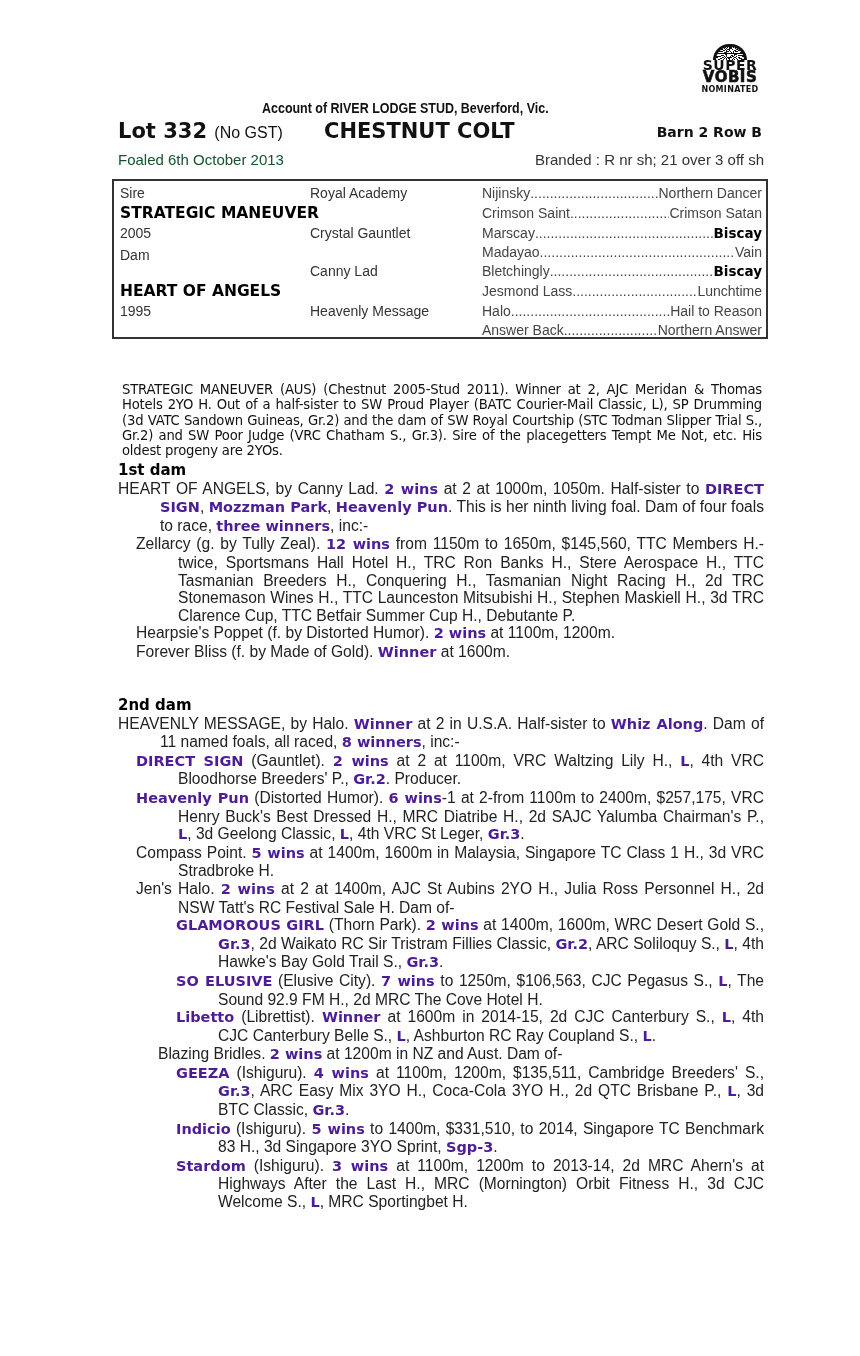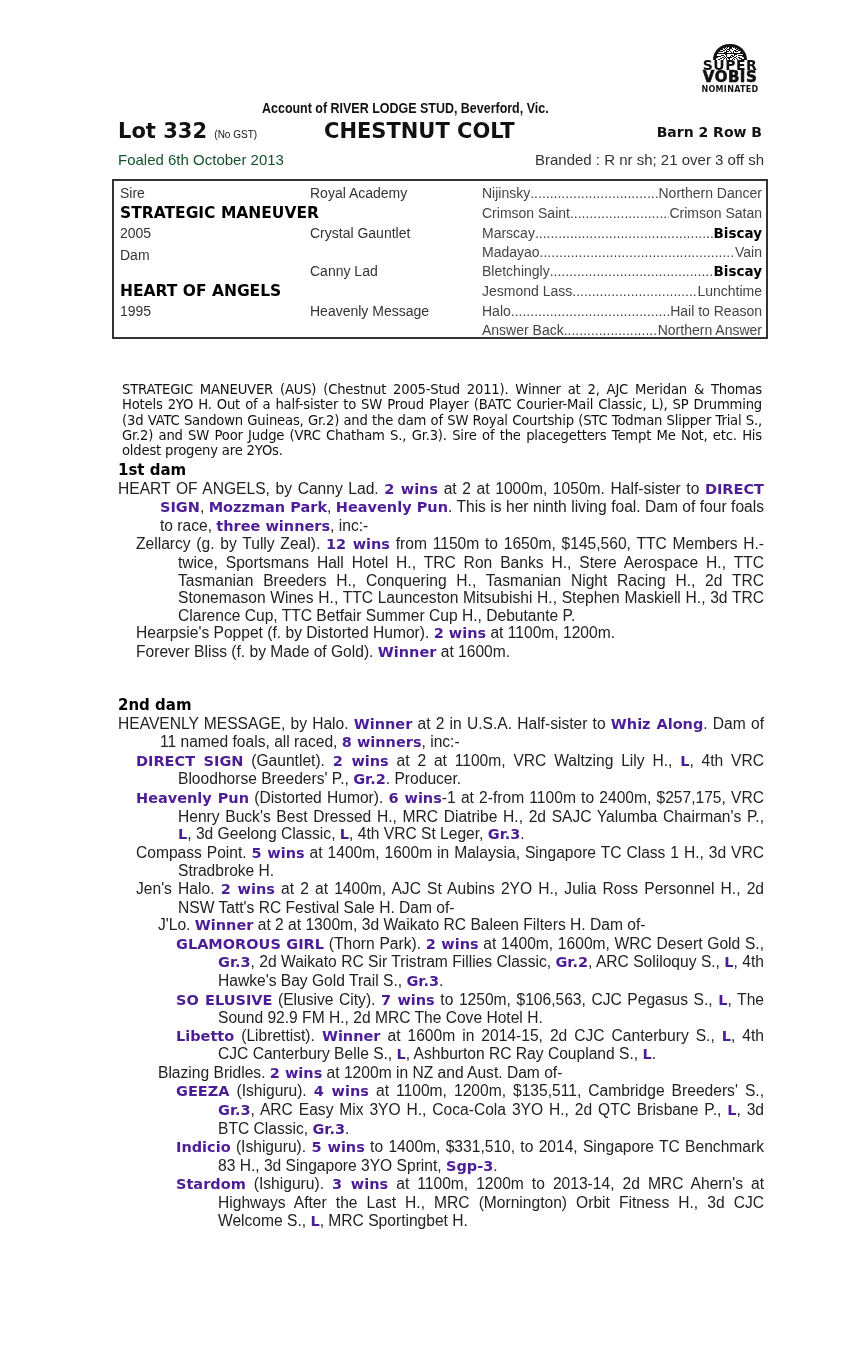--- a/index.html
+++ b/index.html
@@ -7,21 +7,21 @@
 
   .logo { position: absolute; left: 690px; top: 44px; width: 80px; height: 66px; text-align: center; font-family: "DejaVu Sans", sans-serif; font-weight: bold; }
   .logo .sun { width: 34px; height: 16px; margin: 0 auto; border-radius: 17px 17px 0 0; border: 3px solid #111; border-bottom: none; background: repeating-conic-gradient(#111 0 6deg, #fff 6deg 14deg); box-sizing: border-box; }
   .logo .super { font-size: 14px; line-height: 10px; letter-spacing: 0.5px; }
   .logo .vobis { font-size: 15px; line-height: 15px; -webkit-text-stroke: 0.6px #111; letter-spacing: 0.5px; }
   .logo .nom { font-size: 8px; line-height: 10px; letter-spacing: 0.3px; }
 
   .account { position: absolute; left: 262px; top: 100px; font-family: "Liberation Sans", sans-serif; font-weight: bold; font-size: 14.5px; transform: scaleX(0.86); transform-origin: left top; white-space: nowrap; }
   .lotline { position: absolute; left: 118px; top: 119px; width: 648px; height: 28px; }
   .lot { position: absolute; left: 0; top: 0; font-family: "DejaVu Sans", sans-serif; font-weight: bold; font-size: 21px; }
-  .nogst { font-family: "Liberation Sans", sans-serif; font-weight: normal; font-size: 10px; }
+  .nogst { font-family: "Liberation Sans", sans-serif; font-weight: normal; font-size: 16px; }
   .colt { position: absolute; left: 206px; top: 0; font-family: "DejaVu Sans", sans-serif; font-weight: bold; font-size: 21px; }
   .barn { position: absolute; right: 4px; top: 5px; font-family: "DejaVu Sans", sans-serif; font-weight: bold; font-size: 14px; }
   .foaled { position: absolute; left: 118px; top: 151px; font-size: 15px; color: #14532d; }
   .branded { position: absolute; right: 96px; top: 151px; font-size: 15px; color: #333; white-space: nowrap; }
 
   .ped { position: absolute; left: 112px; top: 179px; width: 656px; height: 160px; border: 2px solid #333; box-sizing: border-box; }
   .ped .cell { position: absolute; font-size: 14px; color: #333; white-space: nowrap; text-align: center; }
   .ped .big { font-family: "DejaVu Sans", sans-serif; font-weight: bold; font-size: 15.5px; color: #000; }
   .ped .gp { position: absolute; left: 368px; width: 280px; display: flex; font-size: 14px; color: #444; white-space: nowrap; }
   .ped .gp .n { flex: none; }
@@ -125,21 +125,20 @@
   <p class="p l1"><span>Forever Bliss (f. by Made of Gold). </span><span class="b">Winner</span><span> at 1600m.</span></p>
 </div>
 
 <div class="body" style="top:697px">
   <div class="h">2nd dam</div>
   <p class="p l0"><span>HEAVENLY MESSAGE, by Halo. </span><span class="b">Winner</span><span> at 2 in U.S.A. Half-sister to </span><span class="b">Whiz Along</span><span>. Dam of 11 named foals, all raced, </span><span class="b">8 winners</span><span>, inc:-</span></p>
   <p class="p l1"><span class="b">DIRECT SIGN</span><span> (Gauntlet). </span><span class="b">2 wins</span><span> at 2 at 1100m, VRC Waltzing Lily H., </span><span class="b">L</span><span>, 4th VRC Bloodhorse Breeders' P., </span><span class="b">Gr.2</span><span>. Producer.</span></p>
   <p class="p l1"><span class="b">Heavenly Pun</span><span> (Distorted Humor). </span><span class="b">6 wins</span><span>-1 at 2-from 1100m to 2400m, $257,175, VRC Henry Buck's Best Dressed H., MRC Diatribe H., 2d SAJC Yalumba Chairman's P., </span><span class="b">L</span><span>, 3d Geelong Classic, </span><span class="b">L</span><span>, 4th VRC St Leger, </span><span class="b">Gr.3</span><span>.</span></p>
   <p class="p l1"><span>Compass Point. </span><span class="b">5 wins</span><span> at 1400m, 1600m in Malaysia, Singapore TC Class 1 H., 3d VRC Stradbroke H.</span></p>
   <p class="p l1"><span>Jen's Halo. </span><span class="b">2 wins</span><span> at 2 at 1400m, AJC St Aubins 2YO H., Julia Ross Personnel H., 2d NSW Tatt's RC Festival Sale H. Dam of-</span></p>
-  <p class="p" style="padding-left:40px"><span>J'Lo. </span><span class="b">Winner</span><span> at 2 at 1300m, 3d Waikato RC Baleen Filters H. Dam of-</span></p>
   <p class="p l2"><span class="b">GLAMOROUS GIRL</span><span> (Thorn Park). </span><span class="b">2 wins</span><span> at 1400m, 1600m, WRC Desert Gold S., </span><span class="b">Gr.3</span><span>, 2d Waikato RC Sir Tristram Fillies Classic, </span><span class="b">Gr.2</span><span>, ARC Soliloquy S., </span><span class="b">L</span><span>, 4th Hawke's Bay Gold Trail S., </span><span class="b">Gr.3</span><span>.</span></p>
   <p class="p l2"><span class="b">SO ELUSIVE</span><span> (Elusive City). </span><span class="b">7 wins</span><span> to 1250m, $106,563, CJC Pegasus S., </span><span class="b">L</span><span>, The Sound 92.9 FM H., 2d MRC The Cove Hotel H.</span></p>
   <p class="p l2"><span class="b">Libetto</span><span> (Librettist). </span><span class="b">Winner</span><span> at 1600m in 2014-15, 2d CJC Canterbury S., </span><span class="b">L</span><span>, 4th CJC Canterbury Belle S., </span><span class="b">L</span><span>, Ashburton RC Ray Coupland S., </span><span class="b">L</span><span>.</span></p>
   <p class="p" style="padding-left:40px"><span>Blazing Bridles. </span><span class="b">2 wins</span><span> at 1200m in NZ and Aust. Dam of-</span></p>
   <p class="p l2"><span class="b">GEEZA</span><span> (Ishiguru). </span><span class="b">4 wins</span><span> at 1100m, 1200m, $135,511, Cambridge Breeders' S., </span><span class="b">Gr.3</span><span>, ARC Easy Mix 3YO H., Coca-Cola 3YO H., 2d QTC Brisbane P., </span><span class="b">L</span><span>, 3d BTC Classic, </span><span class="b">Gr.3</span><span>.</span></p>
   <p class="p l2"><span class="b">Indicio</span><span> (Ishiguru). </span><span class="b">5 wins</span><span> to 1400m, $331,510, to 2014, Singapore TC Benchmark 83 H., 3d Singapore 3YO Sprint, </span><span class="b">Sgp-3</span><span>.</span></p>
   <p class="p l2"><span class="b">Stardom</span><span> (Ishiguru). </span><span class="b">3 wins</span><span> at 1100m, 1200m to 2013-14, 2d MRC Ahern's at Highways After the Last H., MRC (Mornington) Orbit Fitness H., 3d CJC Welcome S., </span><span class="b">L</span><span>, MRC Sportingbet H.</span></p>
 </div>
 
 </body></html>

